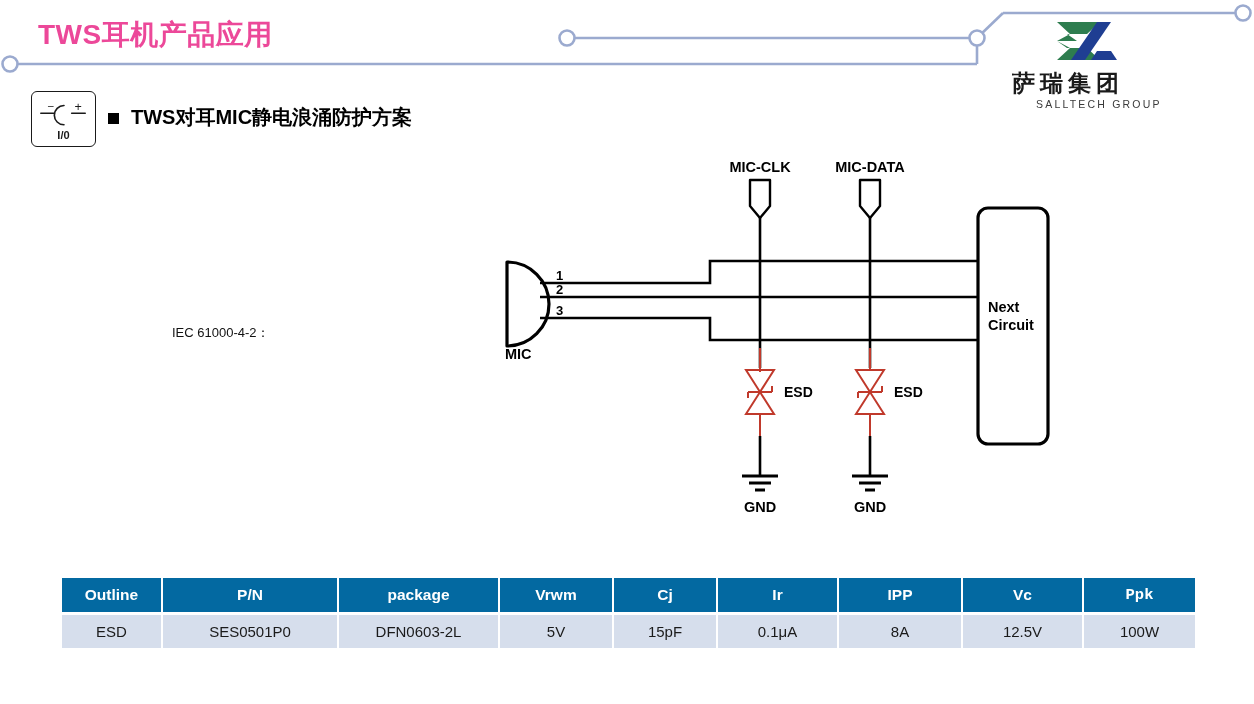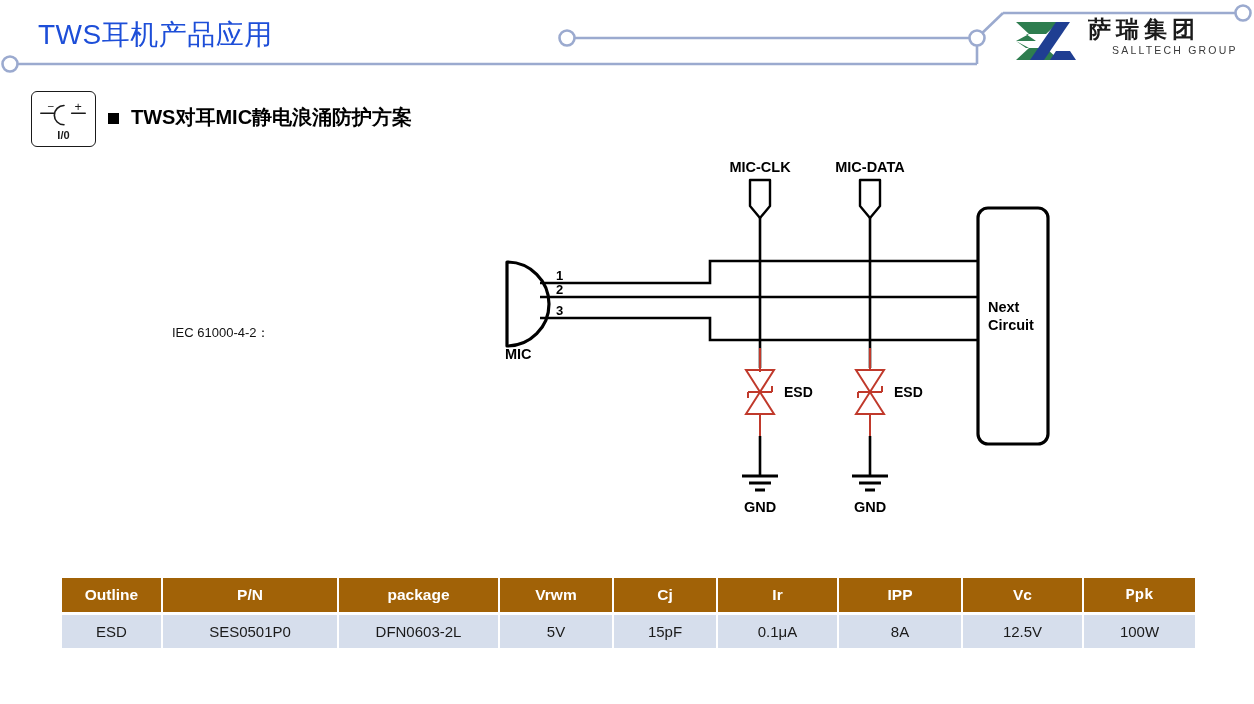--- a/index.html
+++ b/index.html
@@ -8,26 +8,26 @@
     background: #ffffff;
     font-family: "Liberation Sans", "DejaVu Sans", sans-serif;
     overflow: hidden;
   }
   #page { position: relative; width: 1254px; height: 704px; background: #fff; }
 
   
   #header-deco { position: absolute; left: 0; top: 0; width: 1254px; height: 92px; }
   #page-title {
     position: absolute; left: 38px; top: 16px;
-    font-size: 28px; font-weight: normal; color: #1d4ed8;
+    font-size: 28px; font-weight: bold; color: #ec4899;
     letter-spacing: .5px; white-space: nowrap;
   }
 
   
-  #logo-block { position: absolute; left: 1012px; top: 18px; display: flex; gap: 8px; }
+  #logo-block { position: absolute; left: 1012px; top: 18px; display: flex; align-items: center; gap: 8px; flex-direction: column; }
   #logo-mark { width: 68px; height: 46px; flex: none; }
   #logo-words { display: flex; flex-direction: column; line-height: 1; }
   #logo-cn { font-size: 23px; font-weight: bold; color: #1a1a1a; letter-spacing: 5px; white-space: nowrap; }
   #logo-en { font-size: 10.5px; color: #3a3a3a; letter-spacing: 2.2px; margin-top: 4px; white-space: nowrap; margin-left: 24px; }
 
   
   #io-badge {
     position: absolute; left: 31px; top: 91px;
     width: 65px; height: 56px;
     border: 1.6px solid #1a1a1a; border-radius: 6px; background: #fff;
@@ -51,21 +51,21 @@
   
   #schematic { position: absolute; left: 480px; top: 150px; width: 620px; height: 390px; }
 
   
   #spec-table {
     position: absolute; left: 62px; top: 578px;
     width: 1133px; border-collapse: separate; border-spacing: 0;
     table-layout: fixed;
   }
   #spec-table th {
-    background: #a16207; color: #ffffff;
+    background: #0369a1; color: #ffffff;
     font-size: 15.5px; font-weight: bold;
     height: 34px; text-align: center; vertical-align: middle;
     border-right: 2px solid #ffffff;
   }
   #spec-table th:last-child { border-right: none; font-family: Liberation Mono, monospace; }
   #spec-table td {
     background: #D6DEEC; color: #1a1a1a;
     font-size: 15px; height: 36px;
     text-align: center; vertical-align: middle;
     border-right: 2px solid #ffffff;

